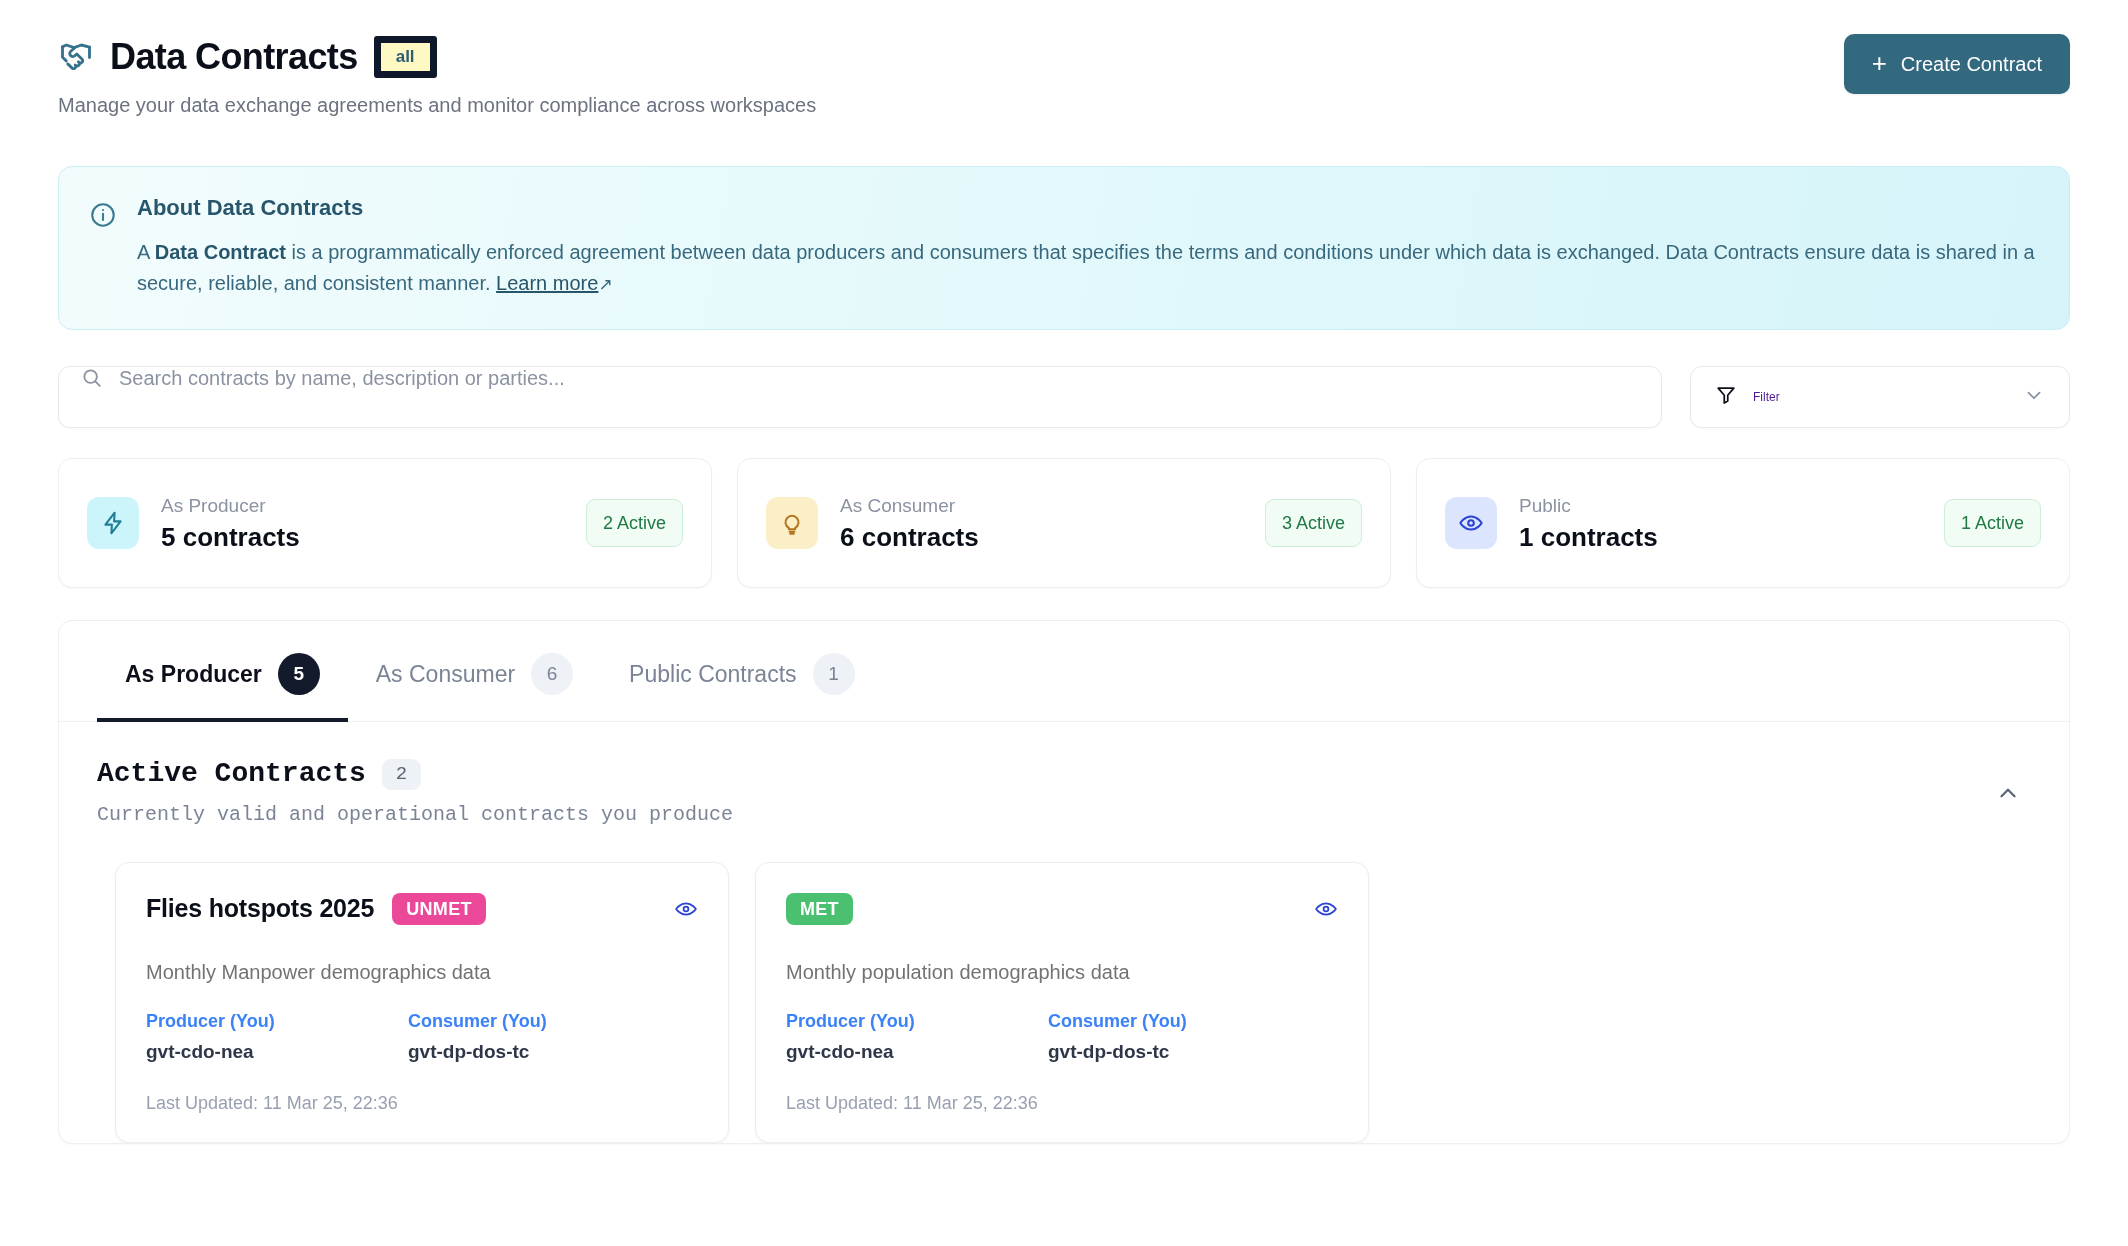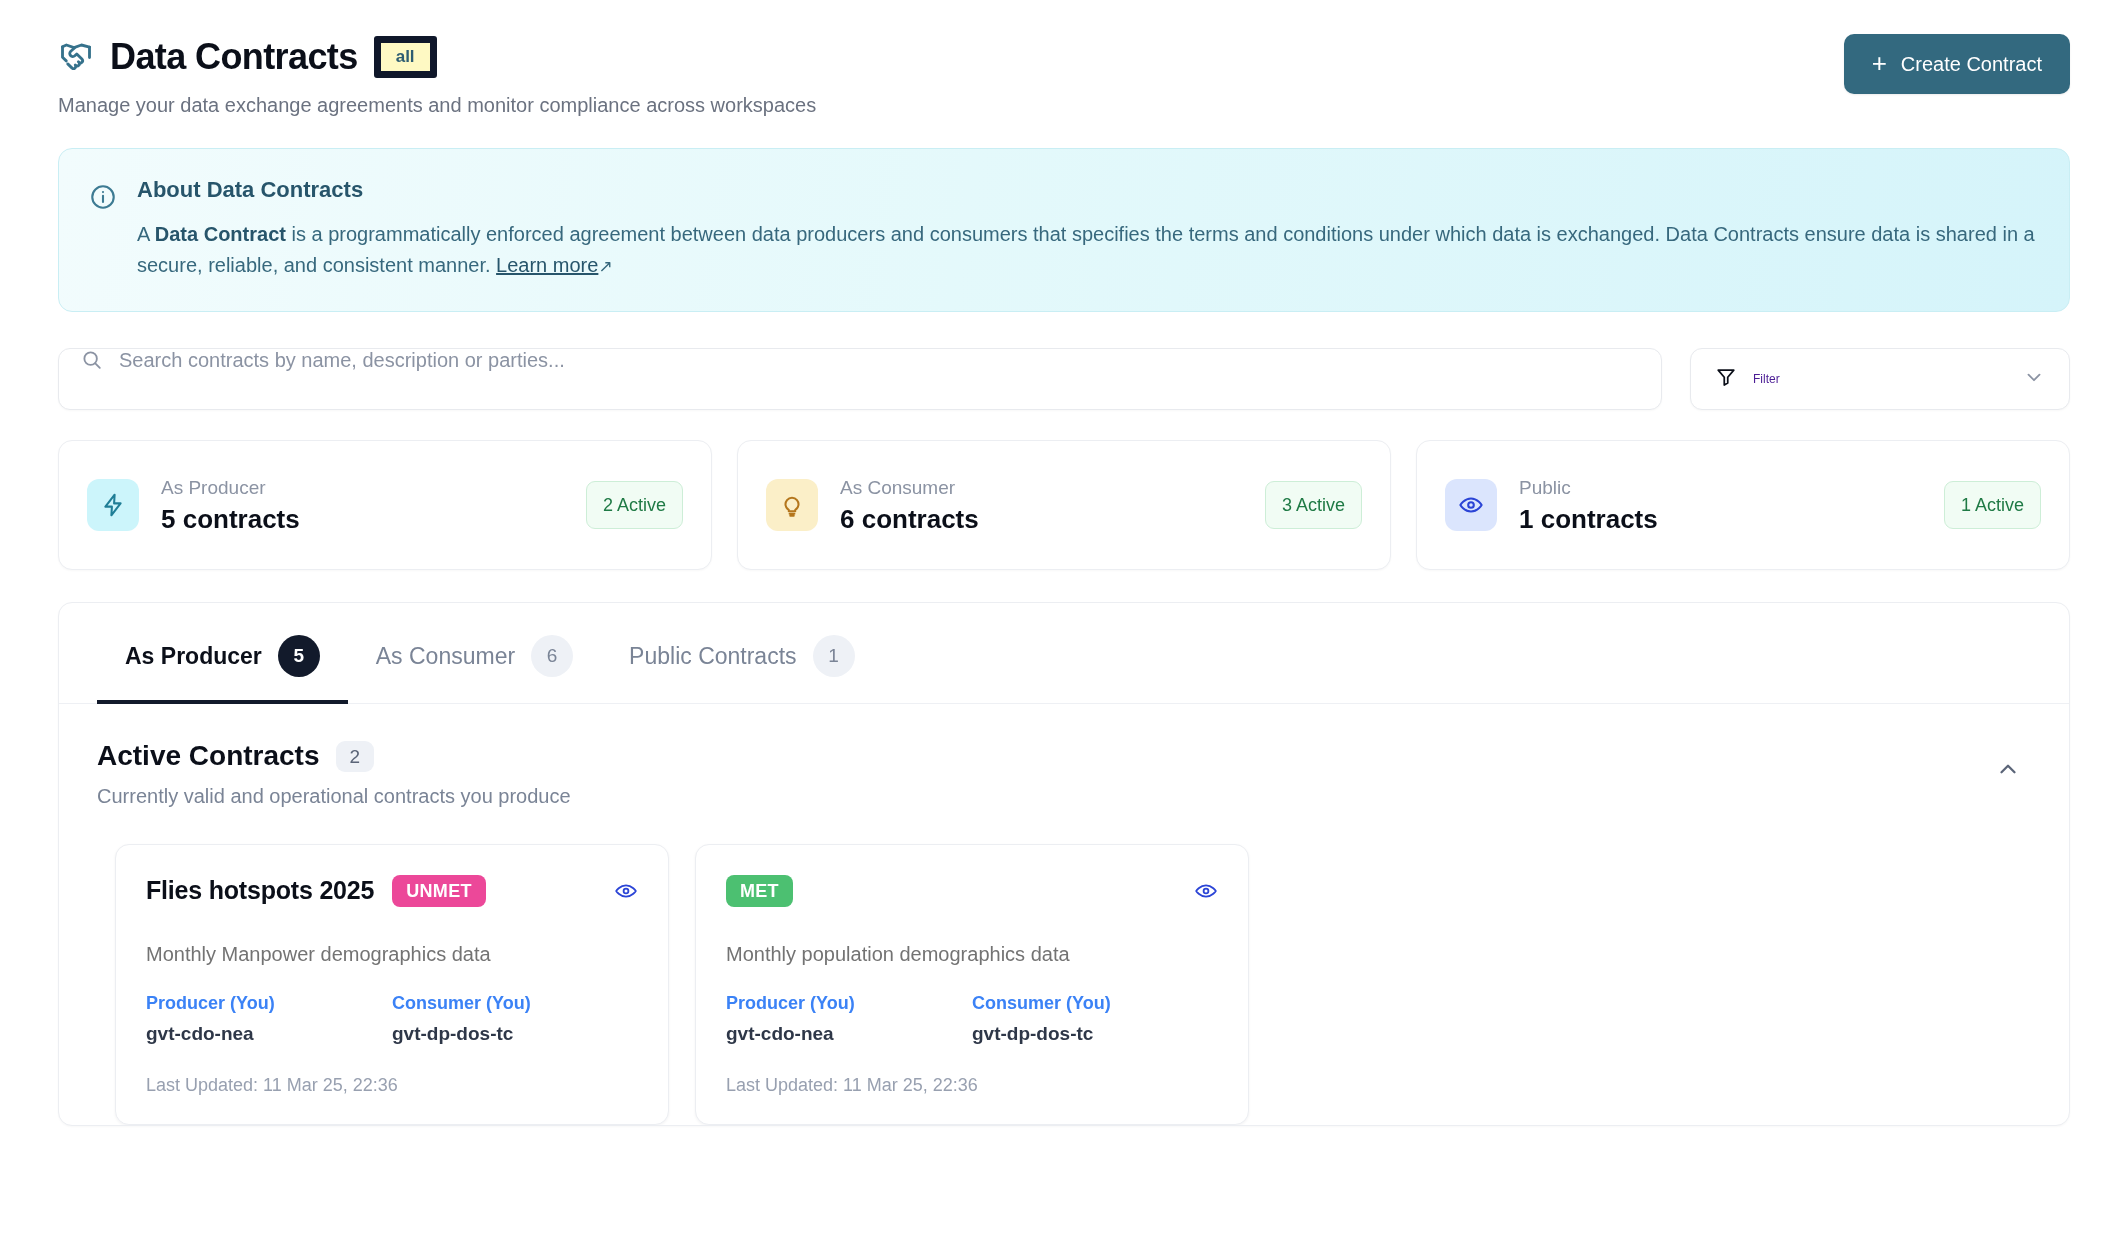--- a/index.html
+++ b/index.html
@@ -27,21 +27,21 @@
     background: #33697f; color: #ffffff; border: none; border-radius: 10px;
     font-size: 20px; font-weight: 500; padding: 0 28px; height: 60px;
     display: flex; align-items: center; gap: 14px; cursor: pointer;
     font-family: "Liberation Sans", sans-serif;
     box-shadow: 0 1px 2px rgba(0,0,0,0.08);
   }
   .plus-icon { font-size: 26px; font-weight: 400; line-height: 1; display: block; margin-top: -2px; }
 
   
   .banner {
-    margin-top: 30px;
+    margin-top: 48px;
     background: linear-gradient(100deg, #f2fcfd 0%, #e4f9fb 45%, #d5f4fa 100%);
     border: 1px solid #c9eef4; border-radius: 14px;
     padding: 28px 34px 30px 30px;
     display: flex; gap: 20px;
   }
   .info-icon { width: 28px; height: 28px; flex: none; margin-top: 6px; }
   .banner-title { font-size: 22px; font-weight: bold; color: #27556b; line-height: 1.2; }
   .banner-body { margin-top: 16px; font-size: 20px; line-height: 1.55; color: #37687d; max-width: 1900px; }
   .banner-body b { font-weight: bold; color: #27556b; }
   .learn-more { color: #27556b; text-decoration: underline; cursor: pointer; }
@@ -95,34 +95,34 @@
   .tab-label { font-size: 23px; color: #7a8496; font-weight: 500; }
   .tab.active .tab-label { color: #0b0f19; font-weight: bold; }
   .tab-count {
     min-width: 42px; height: 42px; border-radius: 21px; background: #eef1f6; color: #7a8496;
     font-size: 19px; font-weight: 500; display: flex; align-items: center; justify-content: center; padding: 0 13px;
   }
   .tab.active .tab-count { background: #121a2b; color: #ffffff; font-weight: bold; }
   .tab.active::after { content: ""; position: absolute; left: 0; right: 0; bottom: -1px; height: 4px; background: #121a2b; }
 
   .section { padding: 36px 38px 0 38px; }
-  .section-head { display: flex; align-items: flex-start; justify-content: space-between; }
+  .section-head { display: flex; align-items: center; justify-content: space-between; font-family: Liberation Mono, monospace; }
   .section-title-row { display: flex; align-items: center; gap: 16px; }
   .section-title { font-size: 28px; font-weight: bold; color: #0b0f19; line-height: 1.15; }
   .section-count {
     background: #eef1f6; color: #5b6578; border-radius: 9px; font-size: 19px;
     padding: 6px 14px; line-height: 1; font-weight: 500;
   }
   .section-sub { margin-top: 12px; font-size: 20px; color: #7a8496; }
   .collapse-btn { background: none; border: none; cursor: pointer; padding: 10px; margin-top: 6px; }
 
   
   .cards-row { margin-top: 36px; display: flex; gap: 26px; padding: 0 18px 0 18px; }
   .contract-card {
-    width: 554px; border: 1px solid #eceef2; border-radius: 14px; background: #fff;
+    width: 614px; border: 1px solid #eceef2; border-radius: 14px; background: #fff;
     padding: 30px 30px 28px 30px; box-shadow: 0 1px 3px rgba(16,24,40,0.05);
   }
   .cc-head { display: flex; align-items: center; gap: 18px; }
   .cc-title { font-size: 25px; font-weight: bold; color: #0b0f19; letter-spacing: -0.2px; }
   .status-badge {
     color: #fff; border-radius: 8px; font-size: 18px; font-weight: bold;
     padding: 7px 14px; line-height: 1; letter-spacing: 0.3px;
   }
   .status-unmet { background: #ec4899; }
   .status-met { background: #4cc071; }

